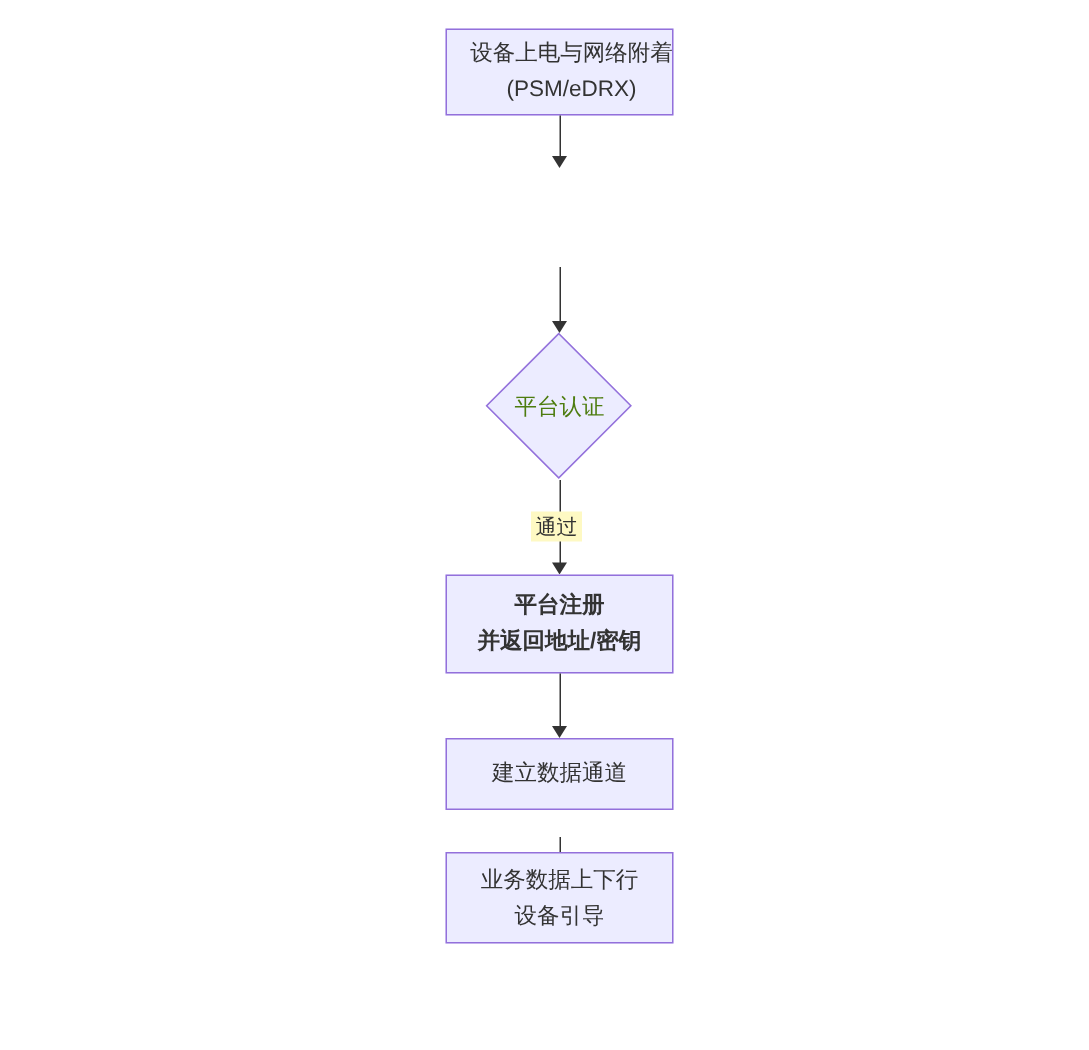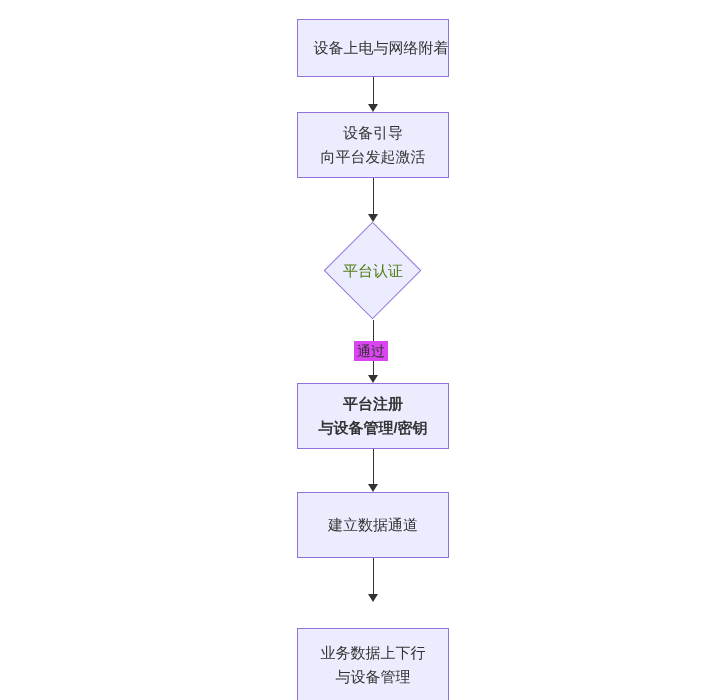--- a/index.html
+++ b/index.html
@@ -84,80 +84,77 @@
     height: 0;
     border-left: 5.5px solid transparent;
     border-right: 5.5px solid transparent;
     border-top: 8px solid #333333;
   }
   
   .edge-label {
     position: absolute;
     left: 354px;
     top: 341px;
-    background: #d946ef;
+    background: #fef9c3;
     color: #333333;
     font-size: 14px;
     line-height: 20px;
     padding: 0 3px;
     white-space: nowrap;
   }
 </style>
 </head>
 <body>
 
 <div class="canvas">
 
   <div class="node" style="top:19px;height:58px;padding-left:16px;">
     <span class="nline">设备上电与网络附着</span>
+    <span class="nline">(PSM/eDRX)</span>
   </div>
 
   <div class="edge" style="top:77px;height:35px;">
     <div class="edge-line"></div>
     <div class="edge-arrowhead"></div>
   </div>
 
-  <div class="node" style="top:112px;height:66px;">
-    <span class="nline">设备引导</span>
-    <span class="nline">向平台发起激活</span>
-  </div>
 
   <div class="edge" style="top:178px;height:44px;">
     <div class="edge-line"></div>
     <div class="edge-arrowhead"></div>
   </div>
 
   <div class="diamond-wrap">
     <div class="diamond-shape"></div>
     <span class="diamond-text">平台认证</span>
   </div>
 
   <div class="edge" style="top:320px;height:63px;">
     <div class="edge-line"></div>
     <div class="edge-arrowhead"></div>
   </div>
   <div class="edge-label">通过</div>
 
   <div class="node" style="top:383px;height:66px;font-weight:bold;">
     <span class="nline">平台注册</span>
-    <span class="nline">与设备管理/密钥</span>
+    <span class="nline">并返回地址/密钥</span>
   </div>
 
   <div class="edge" style="top:449px;height:43px;">
     <div class="edge-line"></div>
     <div class="edge-arrowhead"></div>
   </div>
 
-  <div class="node" style="top:492px;height:66px;">
+  <div class="node" style="top:492px;height:48px;">
     <span class="nline">建立数据通道</span>
   </div>
 
   <div class="edge" style="top:558px;height:44px;">
     <div class="edge-line"></div>
     <div class="edge-arrowhead"></div>
   </div>
 
-  <div class="node" style="top:628px;height:73px;">
+  <div class="node" style="top:568px;height:61px;">
     <span class="nline">业务数据上下行</span>
-    <span class="nline">与设备管理</span>
+    <span class="nline">设备引导</span>
   </div>
 
 </div>
 
 </body></html>

